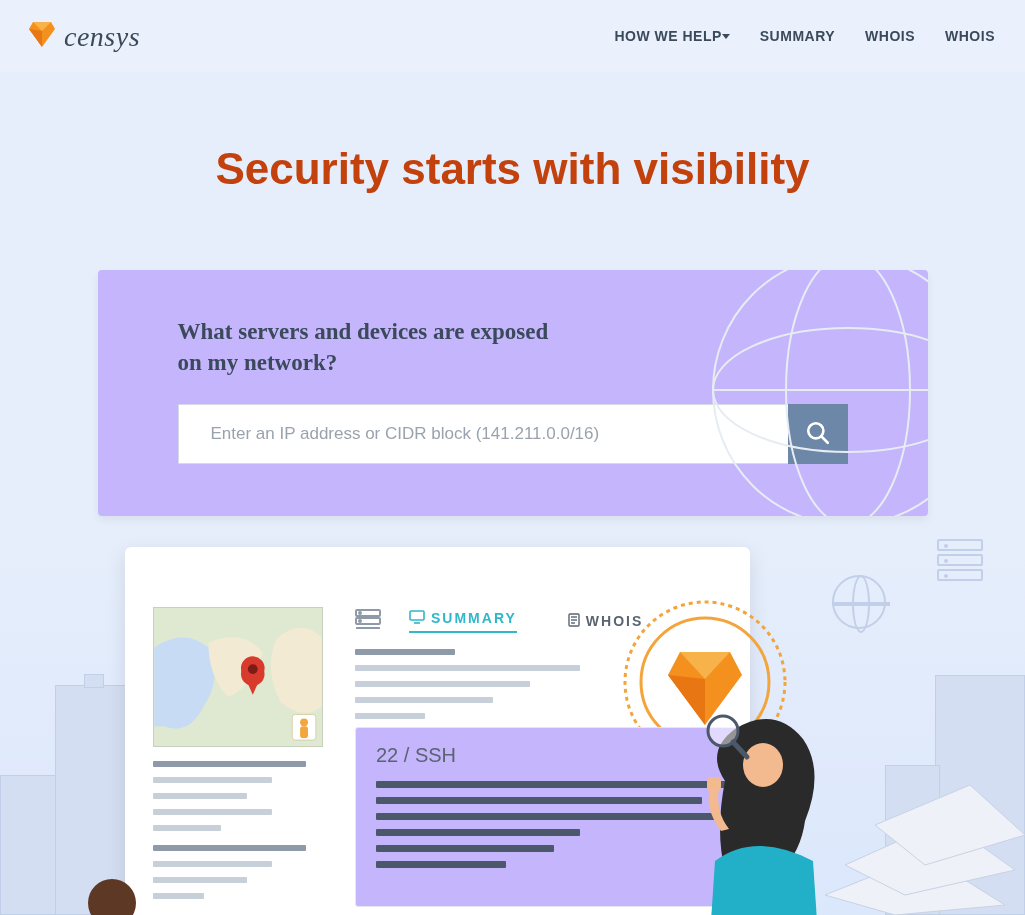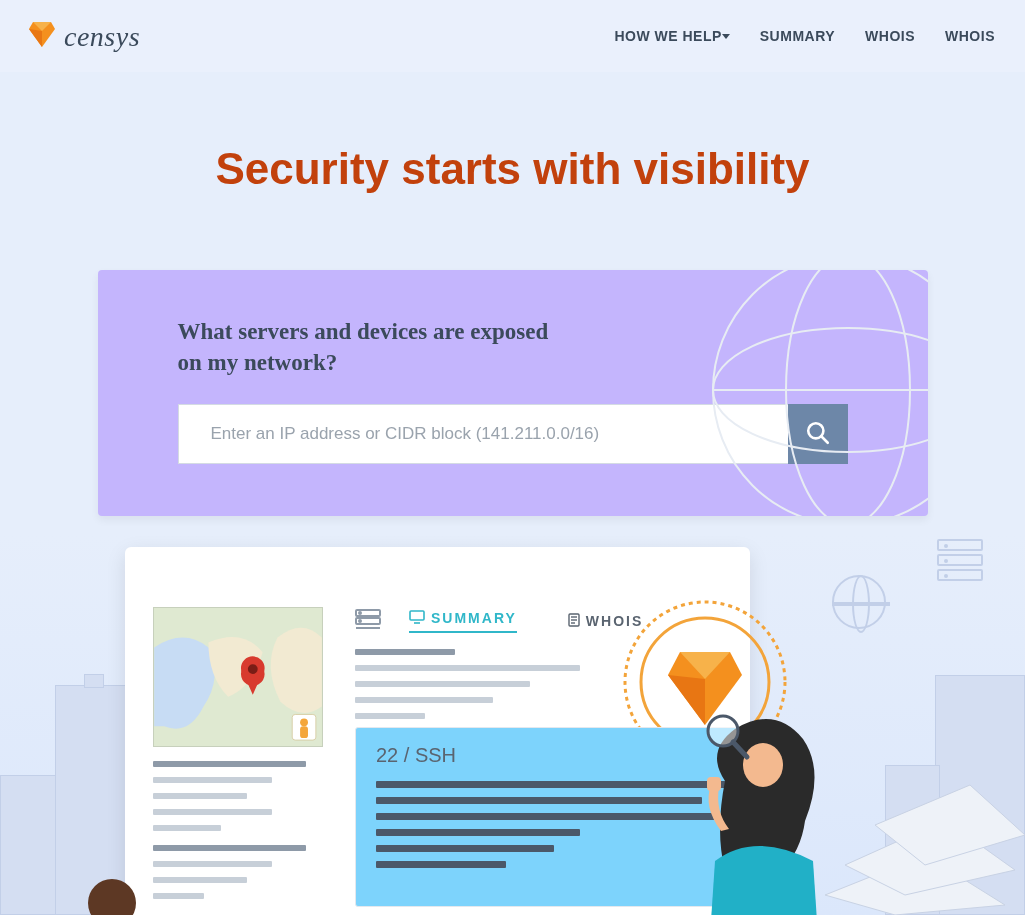--- a/index.html
+++ b/index.html
@@ -171,21 +171,21 @@
   .bar.w90{width:90%;} .bar.w70{width:70%;} .bar.w55{width:55%;} .bar.w40{width:40%;} .bar.w30{width:30%;} .bar.w28{width:28%;}
   .mockup .tabs { position:absolute; left:230px; top:62px; display:flex; gap:28px; align-items:center; }
   .server-icon { width:26px; height:20px; }
   .tab { font-size:14px; letter-spacing:2px; font-weight:600; display:flex; align-items:center; gap:6px; }
   .tab.summary { color:#30b7c9; border-bottom:2px solid #30b7c9; padding-bottom:4px; }
   .tab.whois { color:#5a6470;margin-left:23px; }
   .mockup .cols { position:absolute; left:230px; top:102px; width:250px; }
   .port-card {
     position:absolute; left:230px; top:180px;
     width:412px; height:180px;
-    background:#7dd3fc; border:1px solid #e4e8ee; border-radius:3px;
+    background:#c4b5fd; border:1px solid #e4e8ee; border-radius:3px;
     padding:16px 20px;
   }
   .port-title { font-size:20px; color:#5a6470; margin-bottom:14px; }
   .pc-bar { height:7px; background:#4b5869; margin-bottom:9px; border-radius:1px; }
   .pc-bar.w95{width:95%;} .pc-bar.w88{width:88%;} .pc-bar.w92{width:92%;} .pc-bar.w55{width:55%;} .pc-bar.w48{width:48%;} .pc-bar.w35{width:35%;}
   .seal { position:absolute; right:-40px; top:50px; width:170px; height:170px; }
   .person { position:absolute; right:180px; bottom:-6px; z-index:5; }
   .magnifier { position:absolute; right:272px; bottom:150px; z-index:6; }
   .head-circle { position:absolute; left:88px; bottom:-12px; width:48px; height:48px; background:#5d3824; border-radius:50%; z-index:6;}
   .papers { position:absolute; right:0; bottom:0; width:220px; height:170px; }

